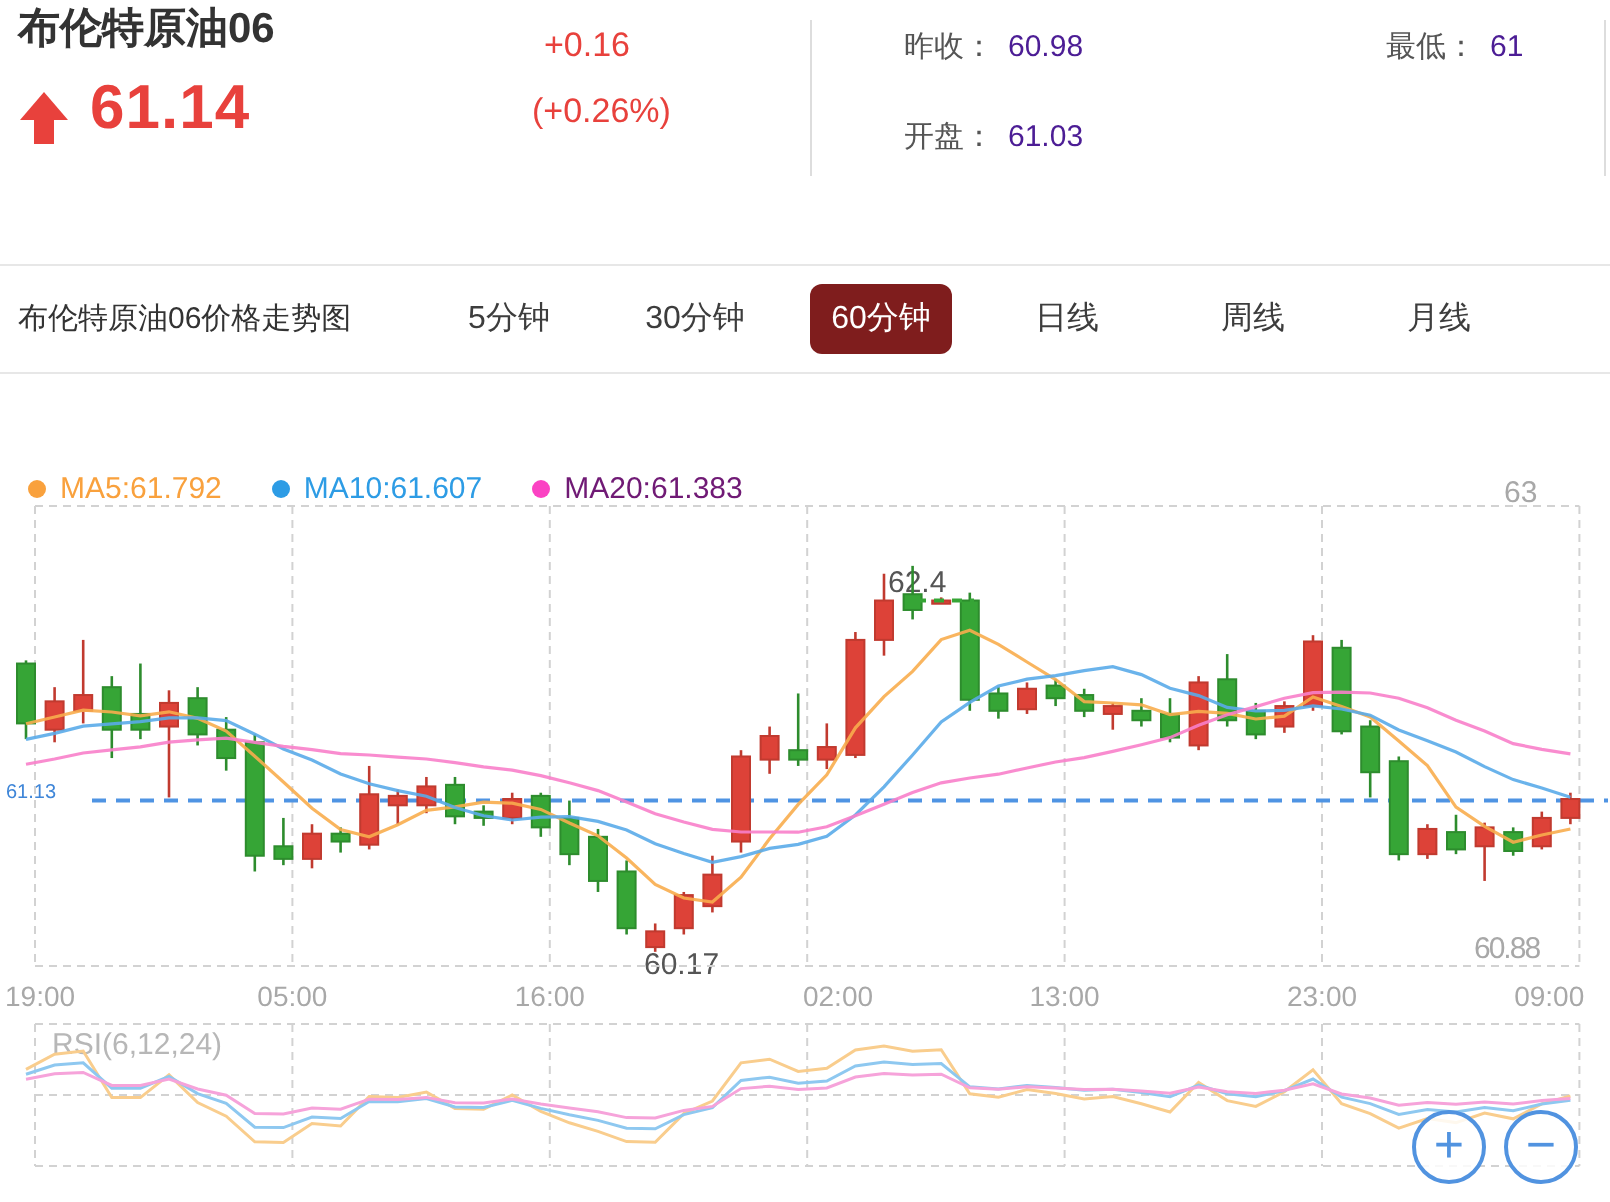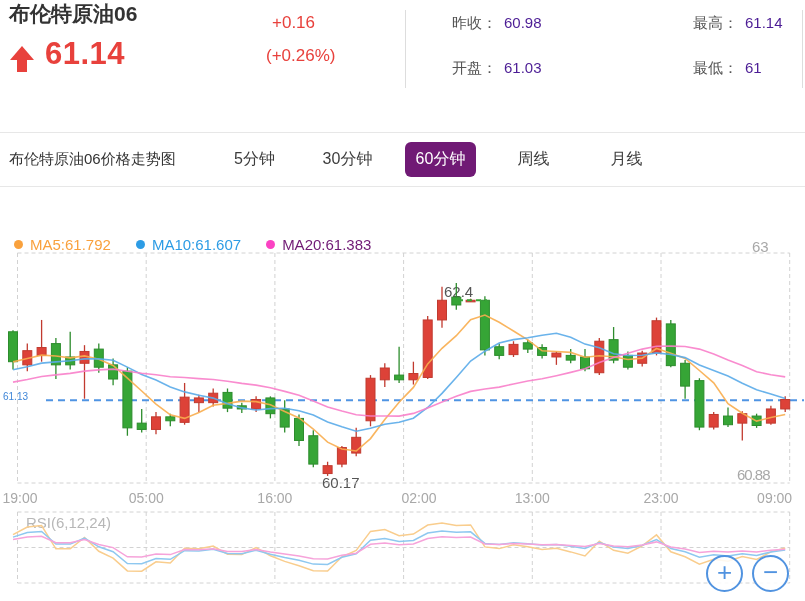--- a/index.html
+++ b/index.html
@@ -20,21 +20,21 @@
   .vdiv{position:absolute;top:10px;width:1px;height:78px;background:#ddd;}
   .vdiv.d1{left:405px;} .vdiv.d2{left:802px;}
   .stats{position:absolute;left:452px;top:14px;display:grid;grid-auto-flow:column;grid-template-rows:repeat(2,45px);grid-template-columns:241px auto;}
   .stat{font-size:15px;color:#555;white-space:nowrap;}
   .stat .v{color:#4c1d95;margin-left:7px;}
   
   .tabbar{position:absolute;left:0;top:132px;width:900px;height:53px;border-top:1px solid #e7e7e7;border-bottom:1px solid #e7e7e7;display:flex;align-items:center;}
   .chart-label{flex:0 0 auto;width:199px;padding-left:9px;font-size:15px;color:#333;}
   .tab{flex:0 0 auto;width:93px;text-align:center;font-size:16px;color:#3d3d3d;cursor:pointer;}
   .tab span{display:inline-block;padding:7px 11px;border-radius:6px;}
-  .tab.selected span{background:#701a75;color:#fff;text-align:right;}
+  .tab.selected span{background:#7f1d1d;color:#fff;text-align:right;}
   
   #chart-layer{position:absolute;left:0;top:0;width:805px;height:601px;}
   #chart-layer svg{position:absolute;left:0;top:0;pointer-events:none;}
   .legend{position:absolute;left:14px;top:236px;display:flex;gap:25px;align-items:center;}
   .legend .item{display:flex;align-items:center;gap:7px;font-size:15px;}
   .legend .dot{width:9px;height:9px;border-radius:50%;}
   .ylab{position:absolute;font-size:15px;color:#a8a8a8;}
   .anno{position:absolute;font-size:15px;color:#555;}
   .pline-label{position:absolute;left:3px;top:391px;font-size:10px;color:#3f86d8;}
   .xlab{position:absolute;top:490px;font-size:14px;color:#a8a8a8;white-space:nowrap;}
@@ -53,32 +53,32 @@
       <div class="tri"></div>
       <div class="stem"></div>
     </div>
   <div class="price">61.14</div>
   <div class="chg">+0.16</div>
   <div class="chgp">(+0.26%)</div>
   <div class="vdiv d1"></div>
   <div class="stats" id="stats">
       <div class="stat"><span>昨收：</span><span class="v">60.98</span></div>
       <div class="stat"><span>开盘：</span><span class="v">61.03</span></div>
-      <div class="stat"><span>最高：</span><span class="v">61.14</span></div>
       <div class="stat"><span>最低：</span><span class="v">61</span></div>
     </div>
   <div class="vdiv d2"></div>
 </div>
 
 <div class="tabbar">
   <div class="chart-label">布伦特原油06价格走势图</div>
   <div style="display:flex" id="tabs">
       <div class="tab"><span>5分钟</span></div>
       <div class="tab"><span>30分钟</span></div>
       <div class="tab selected"><span>60分钟</span></div>
+      <div class="tab"><span>日线</span></div>
       <div class="tab"><span>周线</span></div>
       <div class="tab"><span>月线</span></div>
     </div>
 </div>
 
 <div id="chart-layer">
   <div class="legend" id="legend">
       <div class="item">
         <span class="dot" style="background: rgb(249, 161, 61);"></span>
         <span style="color: rgb(249, 161, 61);">MA5:61.792</span>

